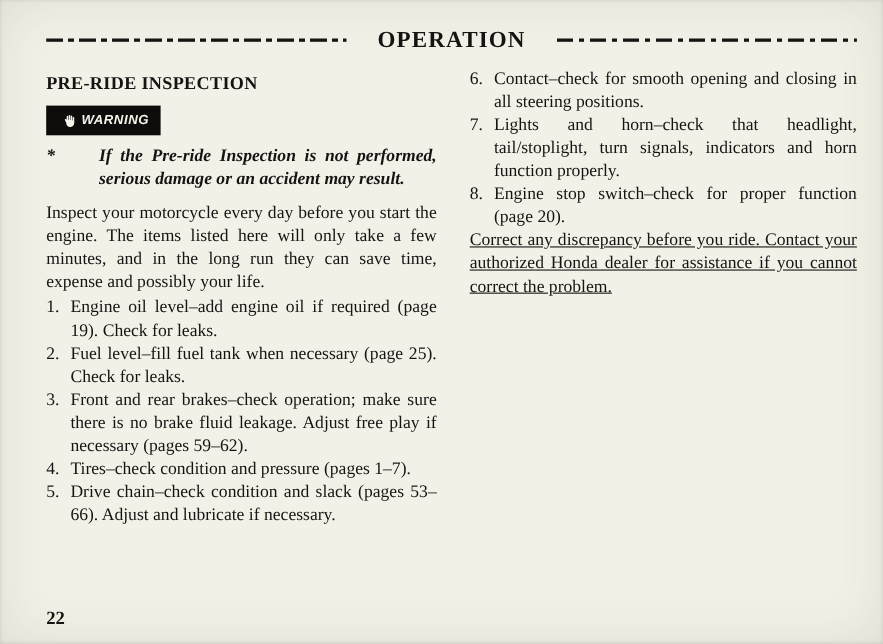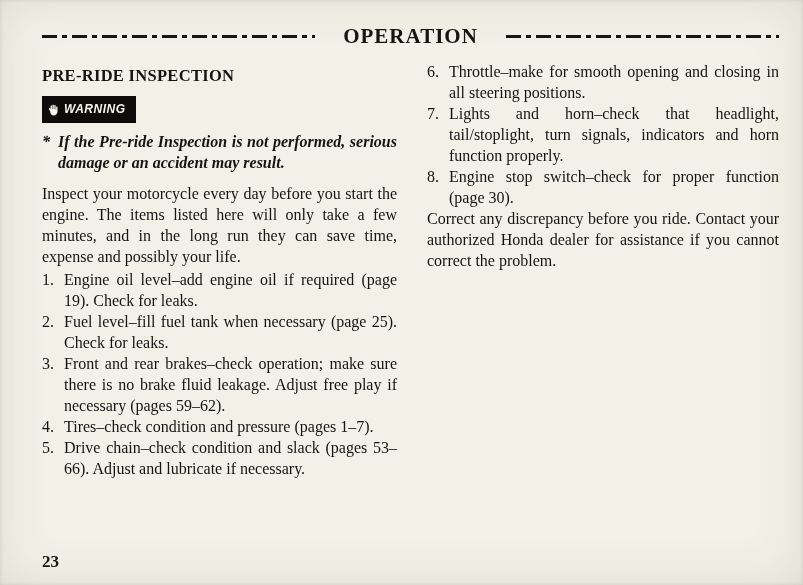--- a/index.html
+++ b/index.html
@@ -74,37 +74,38 @@
     display: inline-flex;
     align-items: center;
     gap: 5px;
     background: #0d0c0a;
     color: #f6f3ea;
     font-family: "Liberation Sans", sans-serif;
     font-weight: bold;
     font-style: italic;
     font-size: 12px;
     letter-spacing: 0.5px;
-    padding: 3px 10px 3px 5px;
+    padding: 3px 10px 3px 15px;
     margin: 0 0 8px 0;
   }
   .warning-badge svg { display: block; }
   .warning-note {
     display: flex;
     margin: 0 0 10px 0;
     font-weight: bold;
     font-style: italic;
   }
   .warning-note .marker {
     width: 16px;
     flex: 0 0 16px;
   }
   .warning-note .note-text {
     flex: 1;
     text-align: justify;
+    margin-left: 32px;
   }
   
   .para {
     margin: 0 0 2px 0;
   }
   .num-list {
     margin: 0;
     padding: 0;
     list-style: none;
   }
@@ -114,20 +115,21 @@
   .num-list .num {
     flex: 0 0 22px;
     width: 22px;
   }
   .num-list .txt {
     flex: 1;
     text-align: justify;
   }
   .closing {
     margin: 0;
+    text-decoration: underline;
   }
   
   .page-number {
     position: absolute;
     left: 42px;
     bottom: 13px;
     font-size: 17px;
     font-weight: bold;
   }
 </style>
@@ -184,31 +186,31 @@
           <span class="num">5.</span>
           <span class="txt">Drive chain–check condition and slack (pages 53–66). Adjust and lubricate if necessary.</span>
         </li>
       </ol>
     </div>
 
     <div class="col right">
       <ol class="num-list">
         <li>
           <span class="num">6.</span>
-          <span class="txt">Throttle–make for smooth opening and closing in all steering positions.</span>
+          <span class="txt">Contact–check for smooth opening and closing in all steering positions.</span>
         </li>
         <li>
           <span class="num">7.</span>
           <span class="txt">Lights and horn–check that headlight, tail/stoplight, turn signals, indicators and horn function properly.</span>
         </li>
         <li>
           <span class="num">8.</span>
-          <span class="txt">Engine stop switch–check for proper function (page 30).</span>
+          <span class="txt">Engine stop switch–check for proper function (page 20).</span>
         </li>
       </ol>
       <p class="closing">Correct any discrepancy before you ride. Contact your authorized Honda dealer for assistance if you cannot correct the problem.</p>
     </div>
 
   </div>
 
-  <div class="page-number">23</div>
+  <div class="page-number">22</div>
 
 </div>
 
 </body></html>

